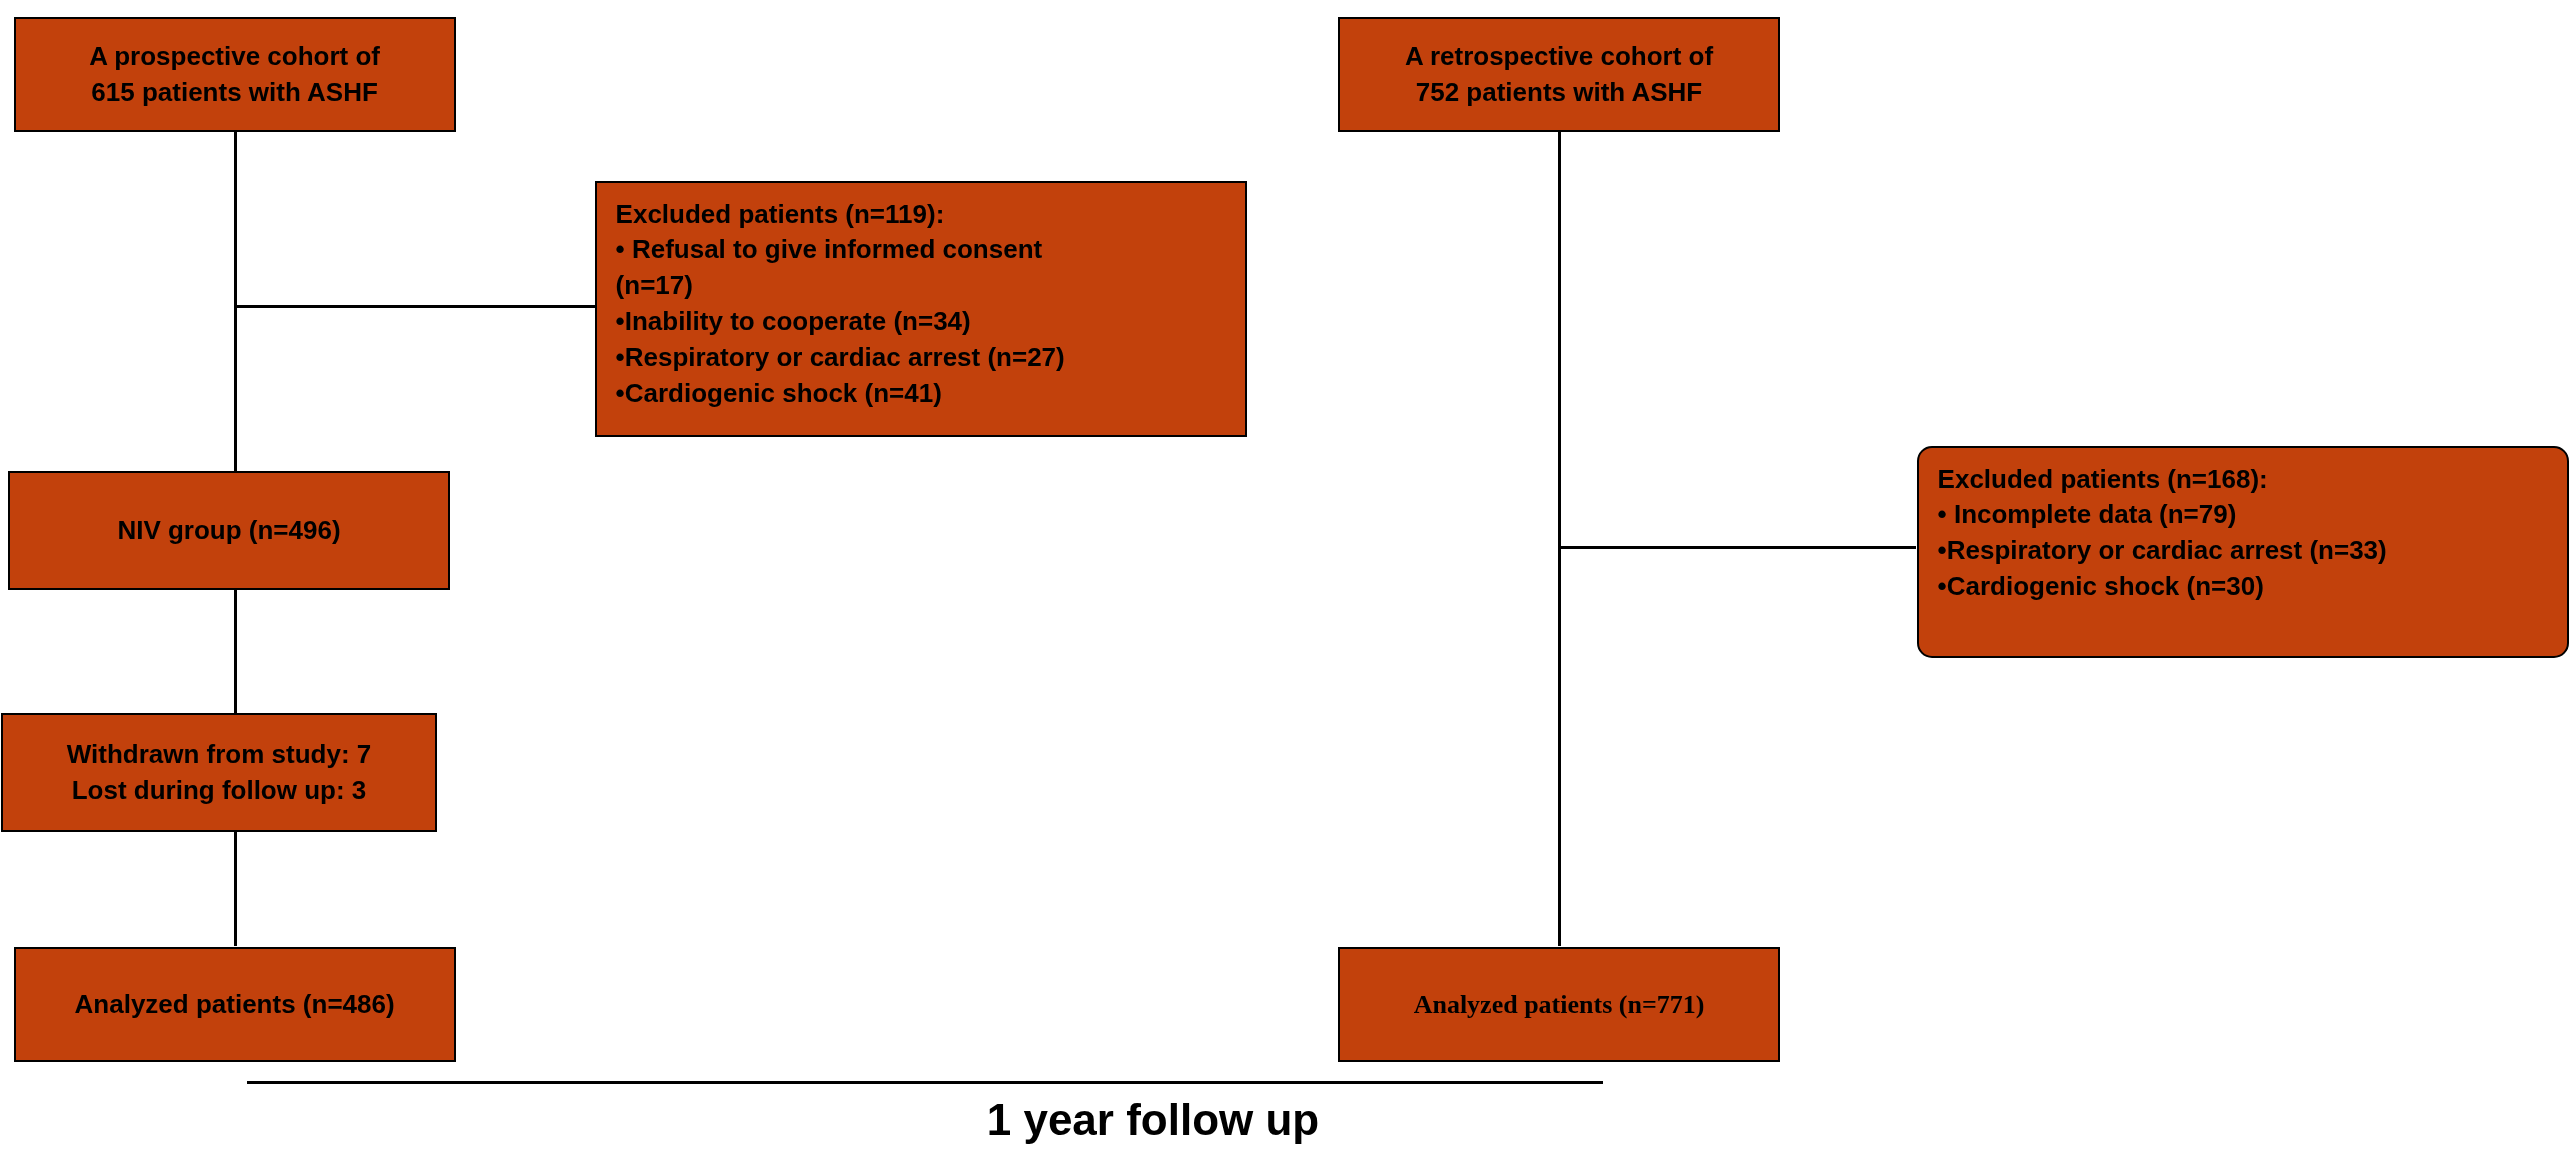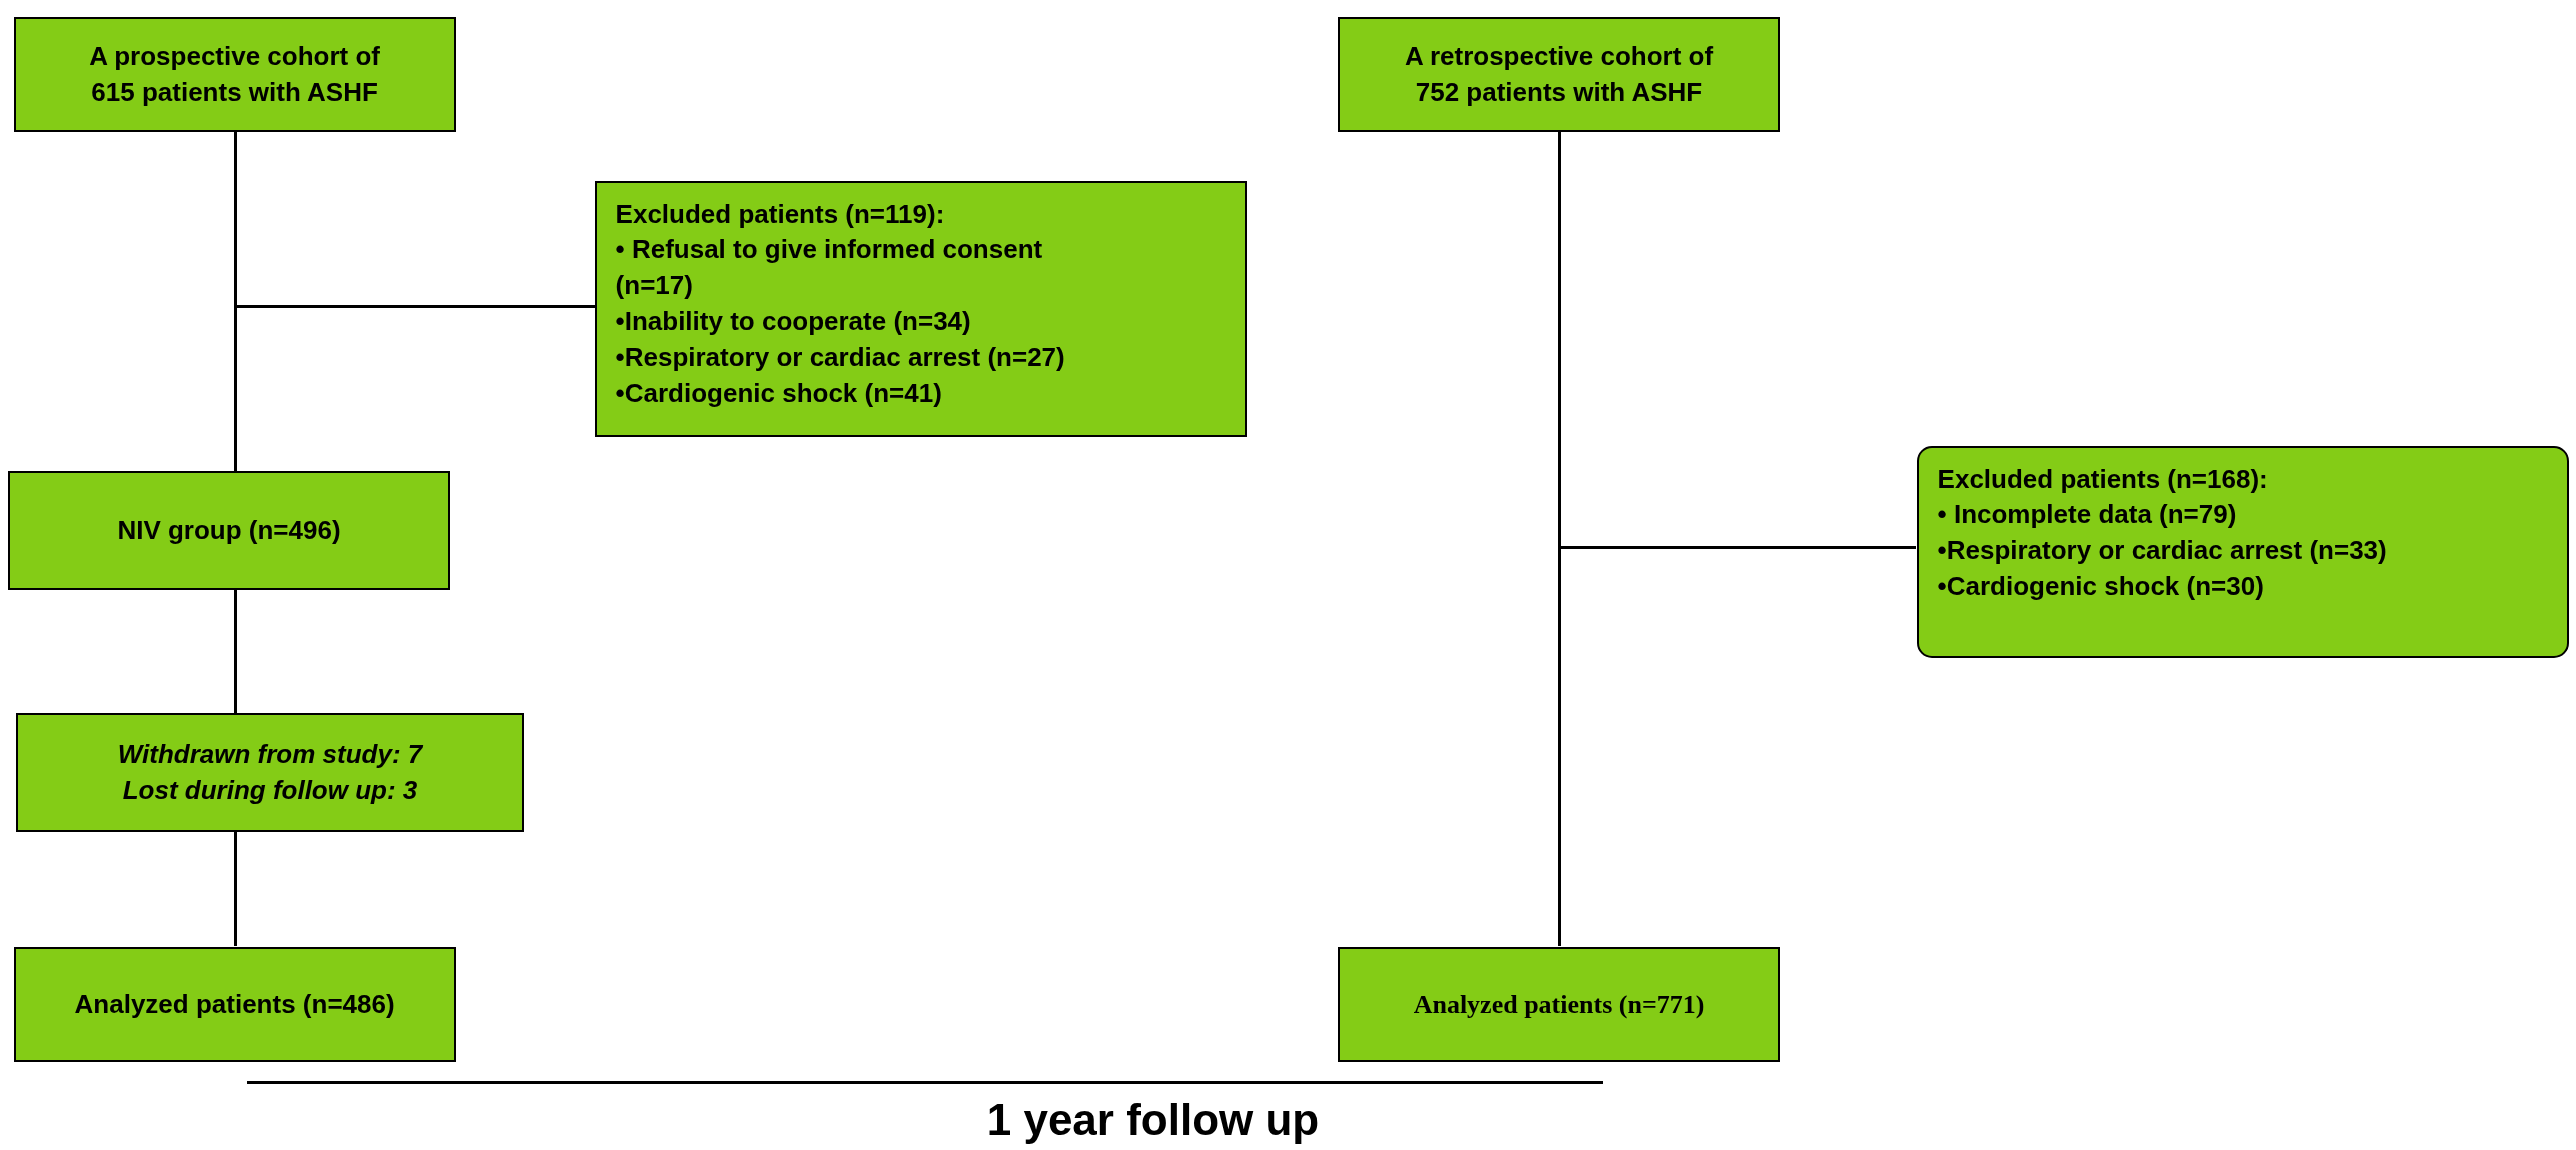--- a/index.html
+++ b/index.html
@@ -13,21 +13,21 @@
     width: 2576px;
     height: 1151px;
     background: #ffffff;
     font-family: "Liberation Sans", sans-serif;
     color: #000000;
     overflow: hidden;
   }
   .box {
     position: absolute;
     border: 2.5px solid #000000;
-    background: #84cc16;
+    background: #c2410c;
     box-sizing: border-box;
     font-weight: bold;
     font-size: 26px;
     line-height: 1.38;
   }
   .box.centered {
     display: flex;
     align-items: center;
     justify-content: center;
     text-align: center;
@@ -72,21 +72,21 @@
 (n=17)</div>
     <div class="excl-item">•Inability to cooperate (n=34)</div>
     <div class="excl-item">•Respiratory or cardiac arrest (n=27)</div>
     <div class="excl-item">•Cardiogenic shock (n=41)</div>
   </div>
 
   <div class="box centered" style="left:8px; top:471px; width:442px; height:119px;text-align:center;">
     <span class="pre">NIV group (n=496)</span>
   </div>
 
-  <div class="box centered" style="left:16px; top:713px; width:508px; height:119px;font-style:italic;">
+  <div class="box centered" style="left:1px; top:713px; width:436px; height:119px;">
     <span class="pre">Withdrawn from study: 7
 Lost during follow up: 3</span>
   </div>
 
   <div class="box centered" style="left:13.6px; top:947px; width:442px; height:115px;">
     <span class="pre">Analyzed patients (n=486)</span>
   </div>
 
   <div class="box centered" style="left:1338px; top:17px; width:442px; height:115px;">
     <span class="pre">A retrospective cohort of

